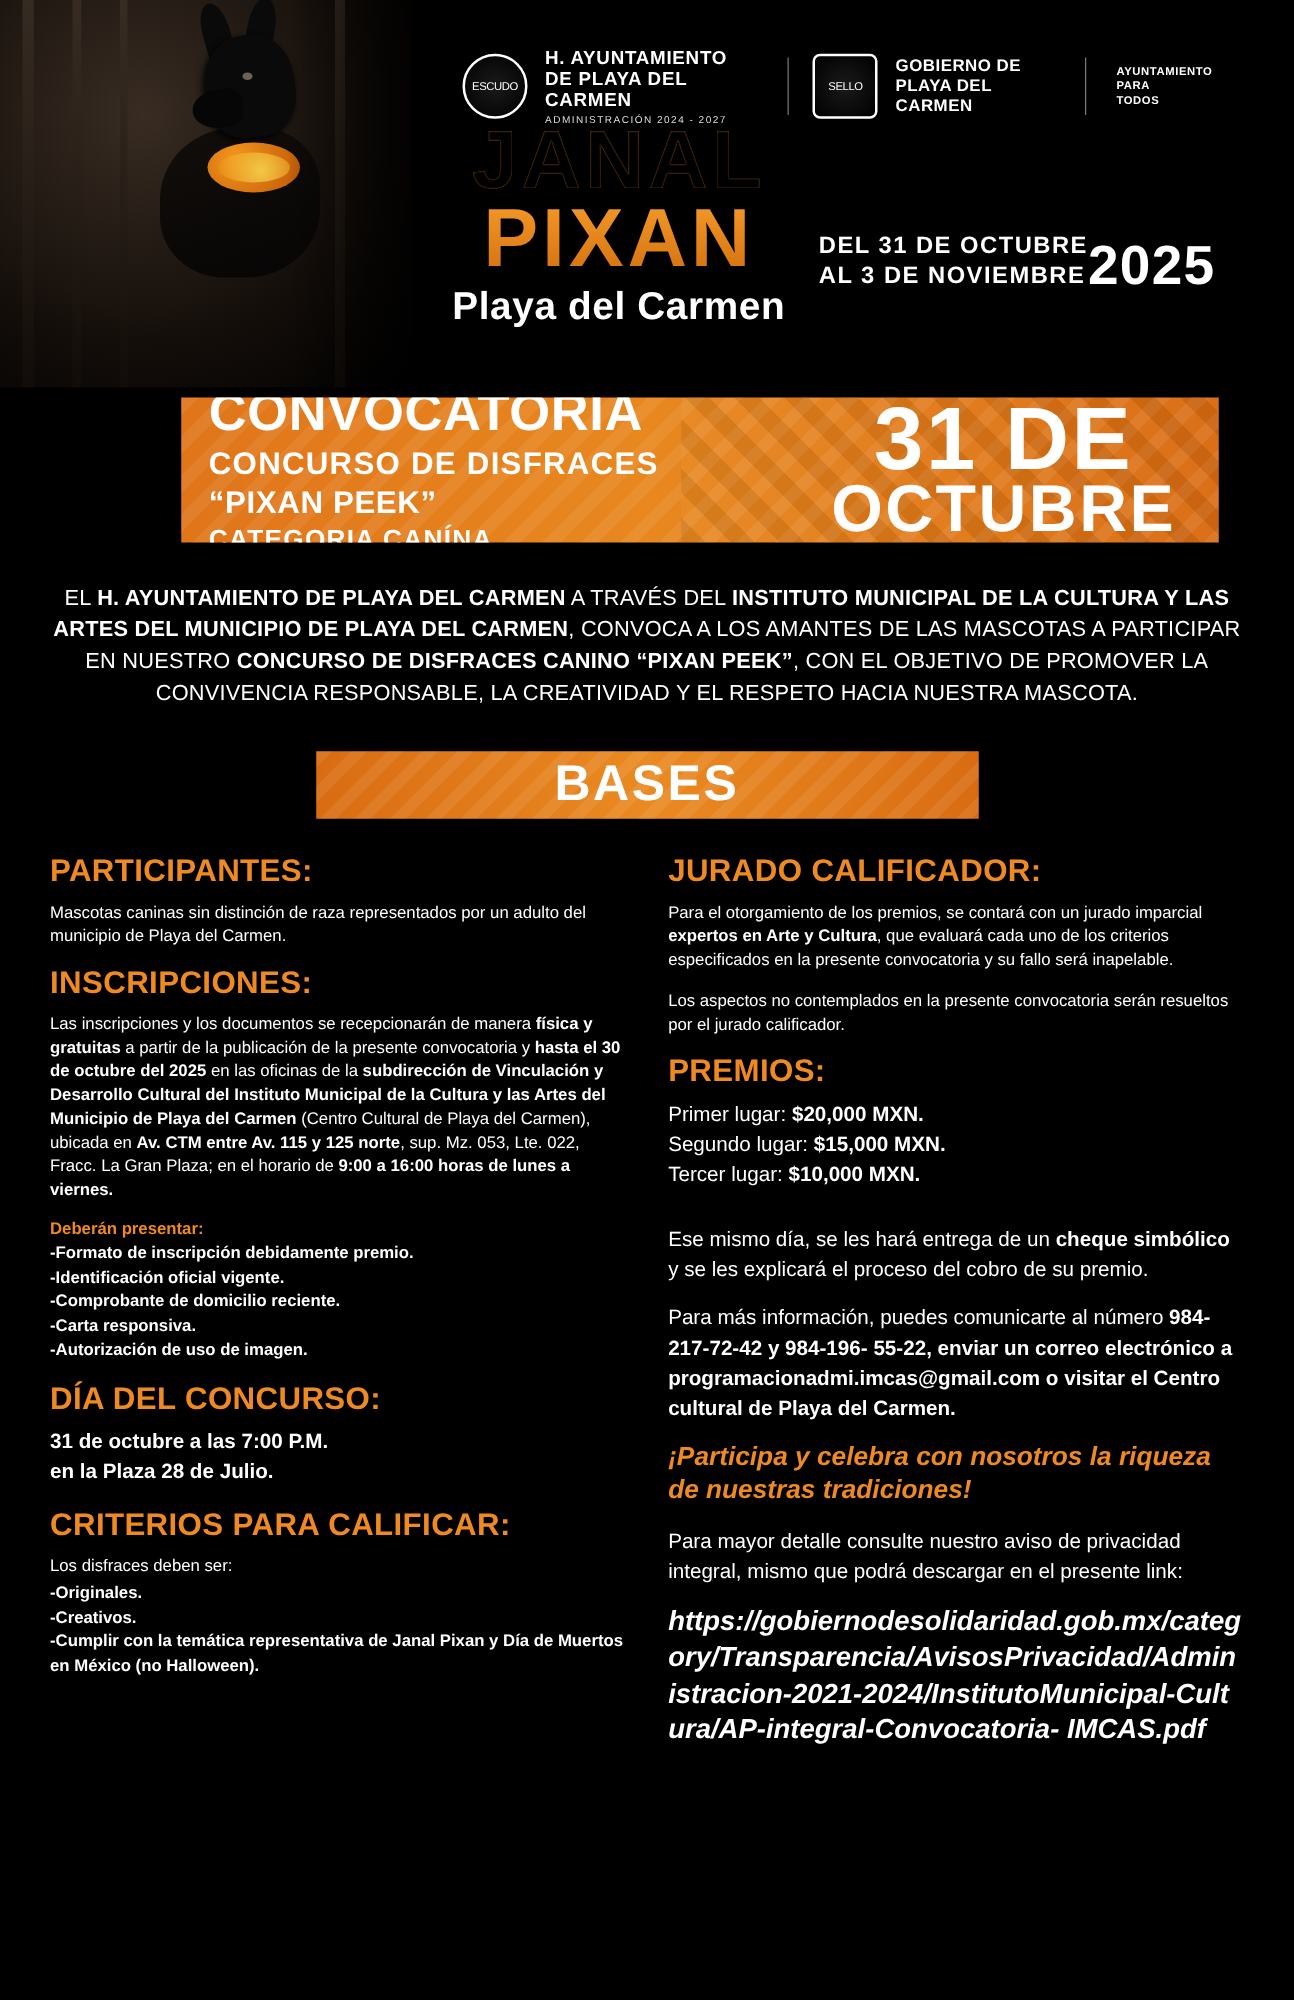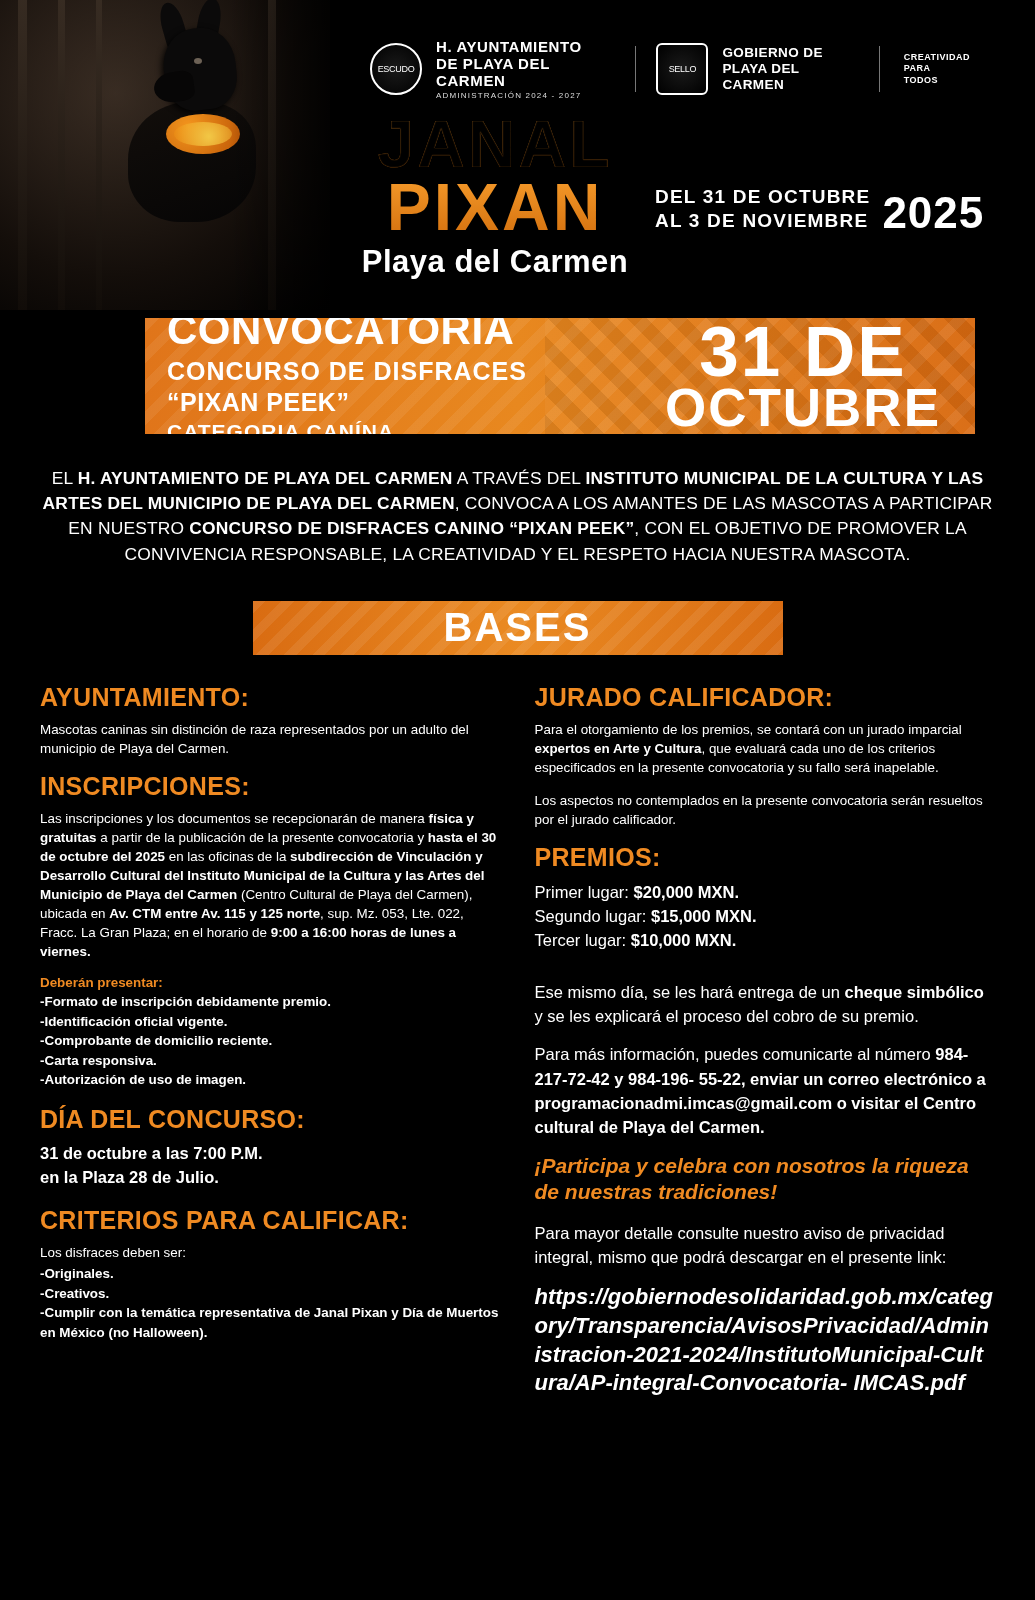--- a/index.html
+++ b/index.html
@@ -90,36 +90,36 @@
   }
   .crest.square { border-radius:6px; }
   .gov-txt1 { line-height:1.15; }
   .gov-txt1 .l1 { font-size:15px; font-weight:bold; letter-spacing:.6px; }
   .gov-txt1 .l2 { font-size:15px; font-weight:bold; letter-spacing:.6px; }
   .gov-txt1 .l3 { font-size:8px; letter-spacing:1.2px; margin-top:2px; color:#ddd;}
   .vdiv { width:1px; height:46px; background:#777; margin:0 6px;}
   .gov-txt2 { line-height:1.2; font-size:13.5px; font-weight:bold; letter-spacing:.4px;}
   .gov-txt3 { font-size:9px; font-weight:bold; line-height:1.25; letter-spacing:.5px; margin-left:4px;}
 
-  .title-block { position:absolute; left:330px; top:113px; width:330px; text-align:center;}
+  .title-block { position:absolute; left:330px; top:96px; width:330px; text-align:center;}
   .janal {
     font-size:66px; font-weight:bold; letter-spacing:3px; line-height:.95;
     color:#e8821c;
     text-shadow:0 0 1px #000;
     background:linear-gradient(180deg,#f59a2a,#d4710f);
     -webkit-background-clip:text; background-clip:text; color:transparent;
   }
   .pixan {
     font-size:66px; font-weight:bold; letter-spacing:3px; line-height:.95;
     background:linear-gradient(180deg,#f59a2a,#d4710f);
     -webkit-background-clip:text; background-clip:text; color:transparent;
   }
   .pdc { font-size:31px; font-weight:bold; color:#fff; margin-top:6px; letter-spacing:.5px;}
 
-  .dates { position:absolute; left:655px; top:185px; display:flex; align-items:flex-end; gap:12px;}
+  .dates { position:absolute; left:655px; top:185px; display:flex; align-items:flex-end; }
   .dates .small { font-size:19px; font-weight:bold; letter-spacing:1.2px; line-height:1.25; }
   .dates .year { font-size:44px; font-weight:bold; letter-spacing:1px; line-height:.9;}
 
   
   .banner {
     position:relative; margin:8px 60px 0 145px; height:116px;
     background:
       repeating-linear-gradient(135deg, rgba(255,255,255,.07) 0 10px, rgba(0,0,0,0) 10px 22px),
       linear-gradient(90deg,#e0751a 0%, #e8881f 45%, #d96a10 100%);
     display:flex; align-items:center; justify-content:space-between;
@@ -207,21 +207,21 @@
       <div class="l3">ADMINISTRACIÓN 2024 - 2027</div>
     </div>
     <div class="vdiv"></div>
     <div class="crest square">SELLO</div>
     <div class="gov-txt2">
       <div>GOBIERNO DE</div>
       <div>PLAYA DEL CARMEN</div>
     </div>
     <div class="vdiv"></div>
     <div class="gov-txt3">
-      <div>CREATIVIDAD</div>
+      <div>AYUNTAMIENTO</div>
       <div>PARA</div>
       <div>TODOS</div>
     </div>
   </div>
 
   <div class="title-block">
     <div class="janal">JANAL</div>
     <div class="pixan">PIXAN</div>
     <div class="pdc">Playa del Carmen</div>
   </div>
@@ -252,21 +252,21 @@
   <span>EL </span><b>H. AYUNTAMIENTO DE PLAYA DEL CARMEN</b><span> A TRAVÉS DEL </span><b>INSTITUTO MUNICIPAL DE LA CULTURA Y LAS ARTES DEL MUNICIPIO DE PLAYA DEL CARMEN</b><span>, CONVOCA A LOS AMANTES DE LAS MASCOTAS A PARTICIPAR EN NUESTRO </span><b>CONCURSO DE DISFRACES CANINO “PIXAN PEEK”</b><span>, CON EL OBJETIVO DE PROMOVER LA CONVIVENCIA RESPONSABLE, LA CREATIVIDAD Y EL RESPETO HACIA NUESTRA MASCOTA.</span>
 </div>
 
 <div class="bases-wrap">
   <div class="bases">BASES</div>
 </div>
 
 <div class="cols">
 
   <div class="col">
-    <div class="h2">AYUNTAMIENTO:</div>
+    <div class="h2">PARTICIPANTES:</div>
     <p class="p">Mascotas caninas sin distinción de raza representados por un adulto del  municipio de Playa del Carmen.</p>
 
     <div class="h2">INSCRIPCIONES:</div>
     <p class="p">
       <span>Las inscripciones y los documentos se recepcionarán de manera </span><b>física y gratuitas</b><span> a partir de la publicación de la presente convocatoria y </span><b>hasta el 30 de octubre del 2025</b><span> en las oficinas de la </span><b>subdirección  de Vinculación y Desarrollo Cultural del Instituto Municipal de la Cultura y las Artes del Municipio de Playa del Carmen</b><span> (Centro Cultural de Playa del Carmen), ubicada en </span><b>Av. CTM entre Av. 115 y 125 norte</b><span>, sup. Mz. 053, Lte. 022, Fracc. La Gran Plaza; en el horario de </span><b>9:00 a 16:00 horas de lunes a viernes.</b>
     </p>
 
     <div class="sub-orange">Deberán presentar:</div>
     <div class="list">
       <div>-Formato de inscripción debidamente premio.</div>

